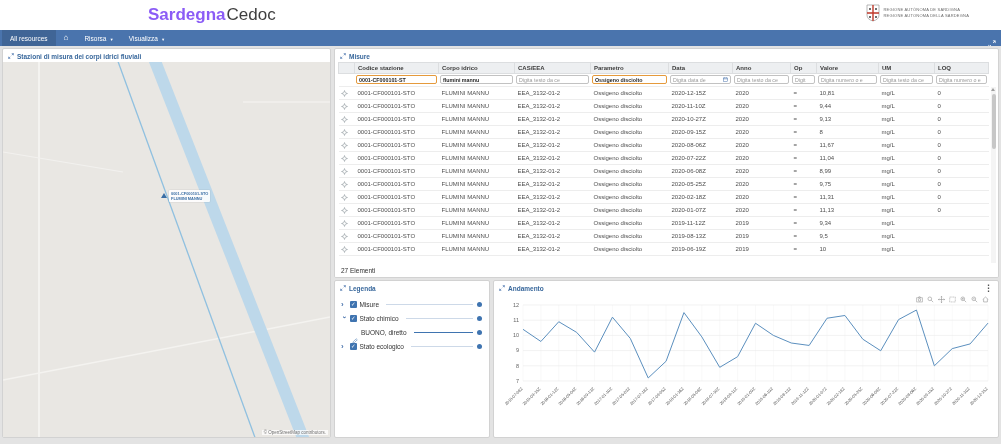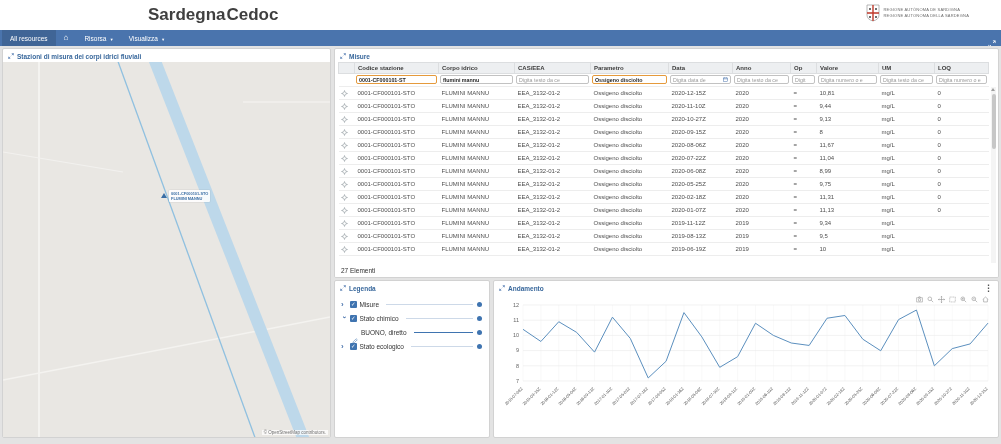--- a/index.html
+++ b/index.html
@@ -4,22 +4,22 @@
 <style>
   * { box-sizing: border-box; }
   html,body { margin:0; padding:0; }
   body {
     width:1001px; height:444px; position:relative; overflow:hidden;
     font-family:"Liberation Sans", sans-serif; background:#fff;
   }
   
   .topbar { position:relative; height:30px; background:#fff; }
   .logo { position:absolute; left:148px; top:5px; font-size:17px; cursor:pointer; }
-  .logo-bold { font-weight:700; color:#404040;text-align:right; }
-  .logo-light { font-weight:700; color:#3f3f3f; margin-left:1px; }
+  .logo-bold { font-weight:700; color:#8b5cf6;text-align:right; }
+  .logo-light { font-weight:400; color:#3f3f3f; margin-left:1px; }
   .region { position:absolute; right:32px; top:4px; display:flex; align-items:center; gap:4px; }
   .shield { width:14px; height:18px; }
   .region-text { font-size:4px; color:#6b6b6b; line-height:1.5; letter-spacing:.2px; }
 
   
   .navbar { height:16px; background:#4a74ad; display:flex; align-items:stretch; padding:0 2px; position:relative; }
   .nav-item { color:#fff; font-size:6.5px; padding:0 8px; display:flex; align-items:center; gap:2px; cursor:pointer; }
   .nav-item.active { background:rgba(0,0,0,.13); }
   .caret::after { content:"▾"; font-size:4.5px; margin-left:2px; }
   .home-glyph { font-size:8px; line-height:1; }

